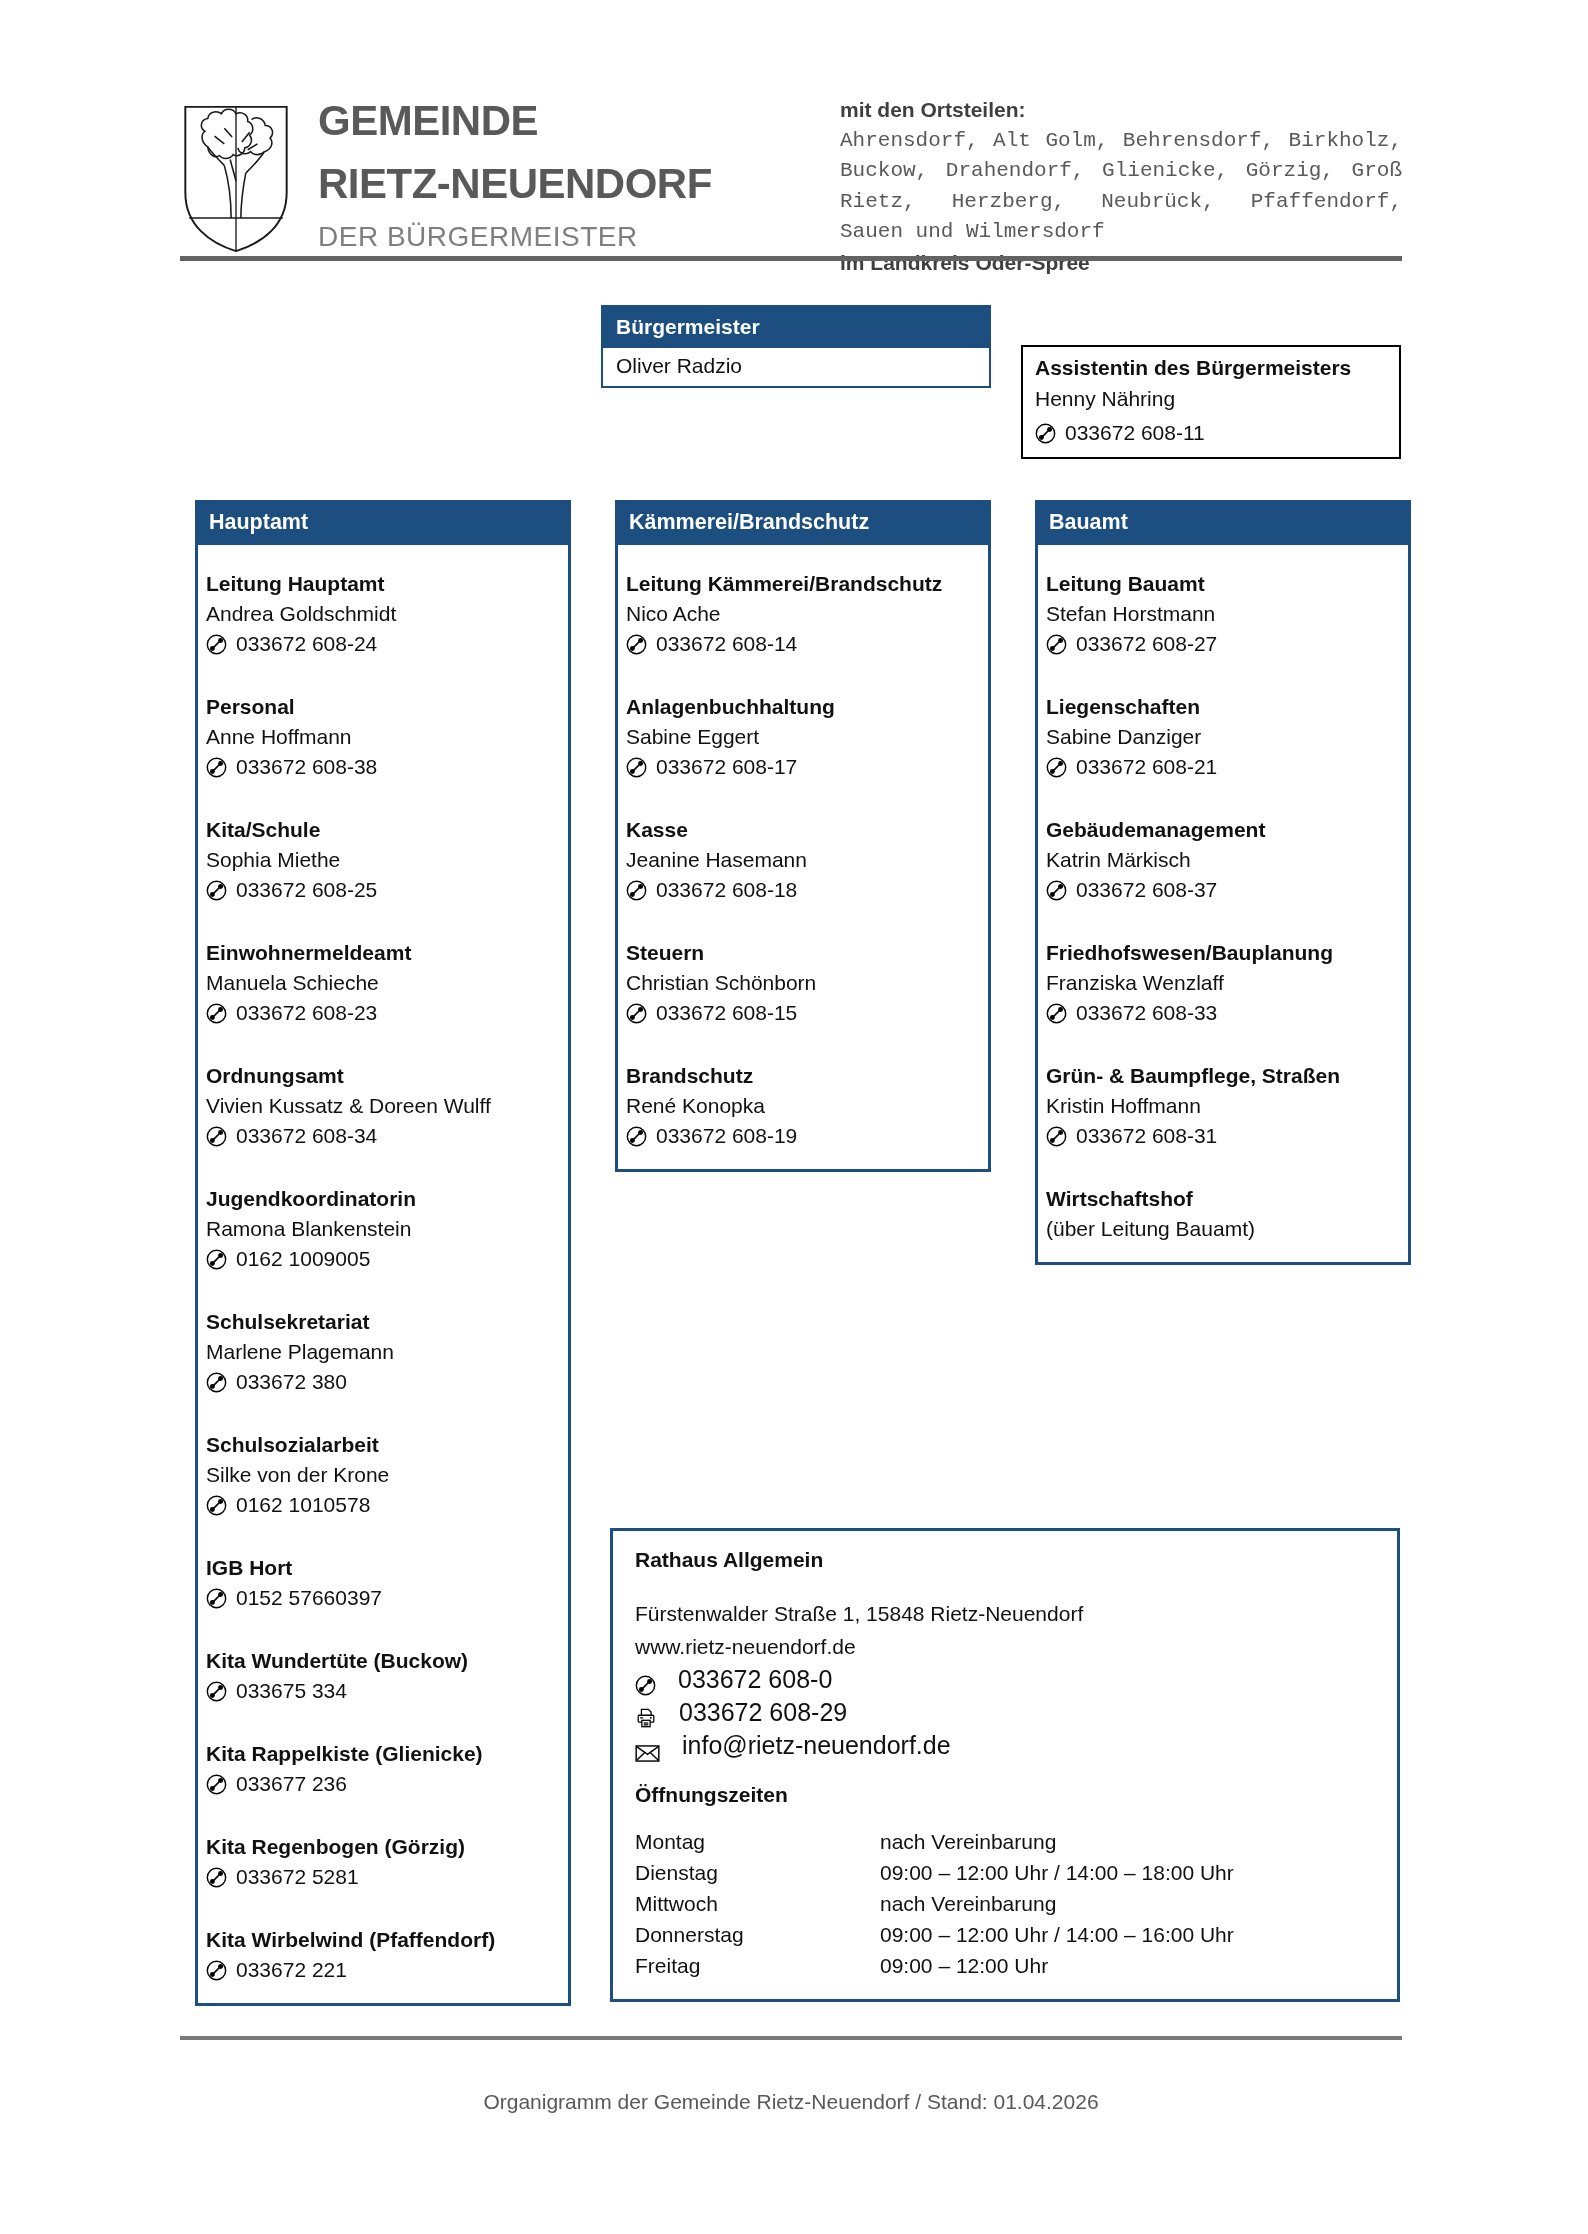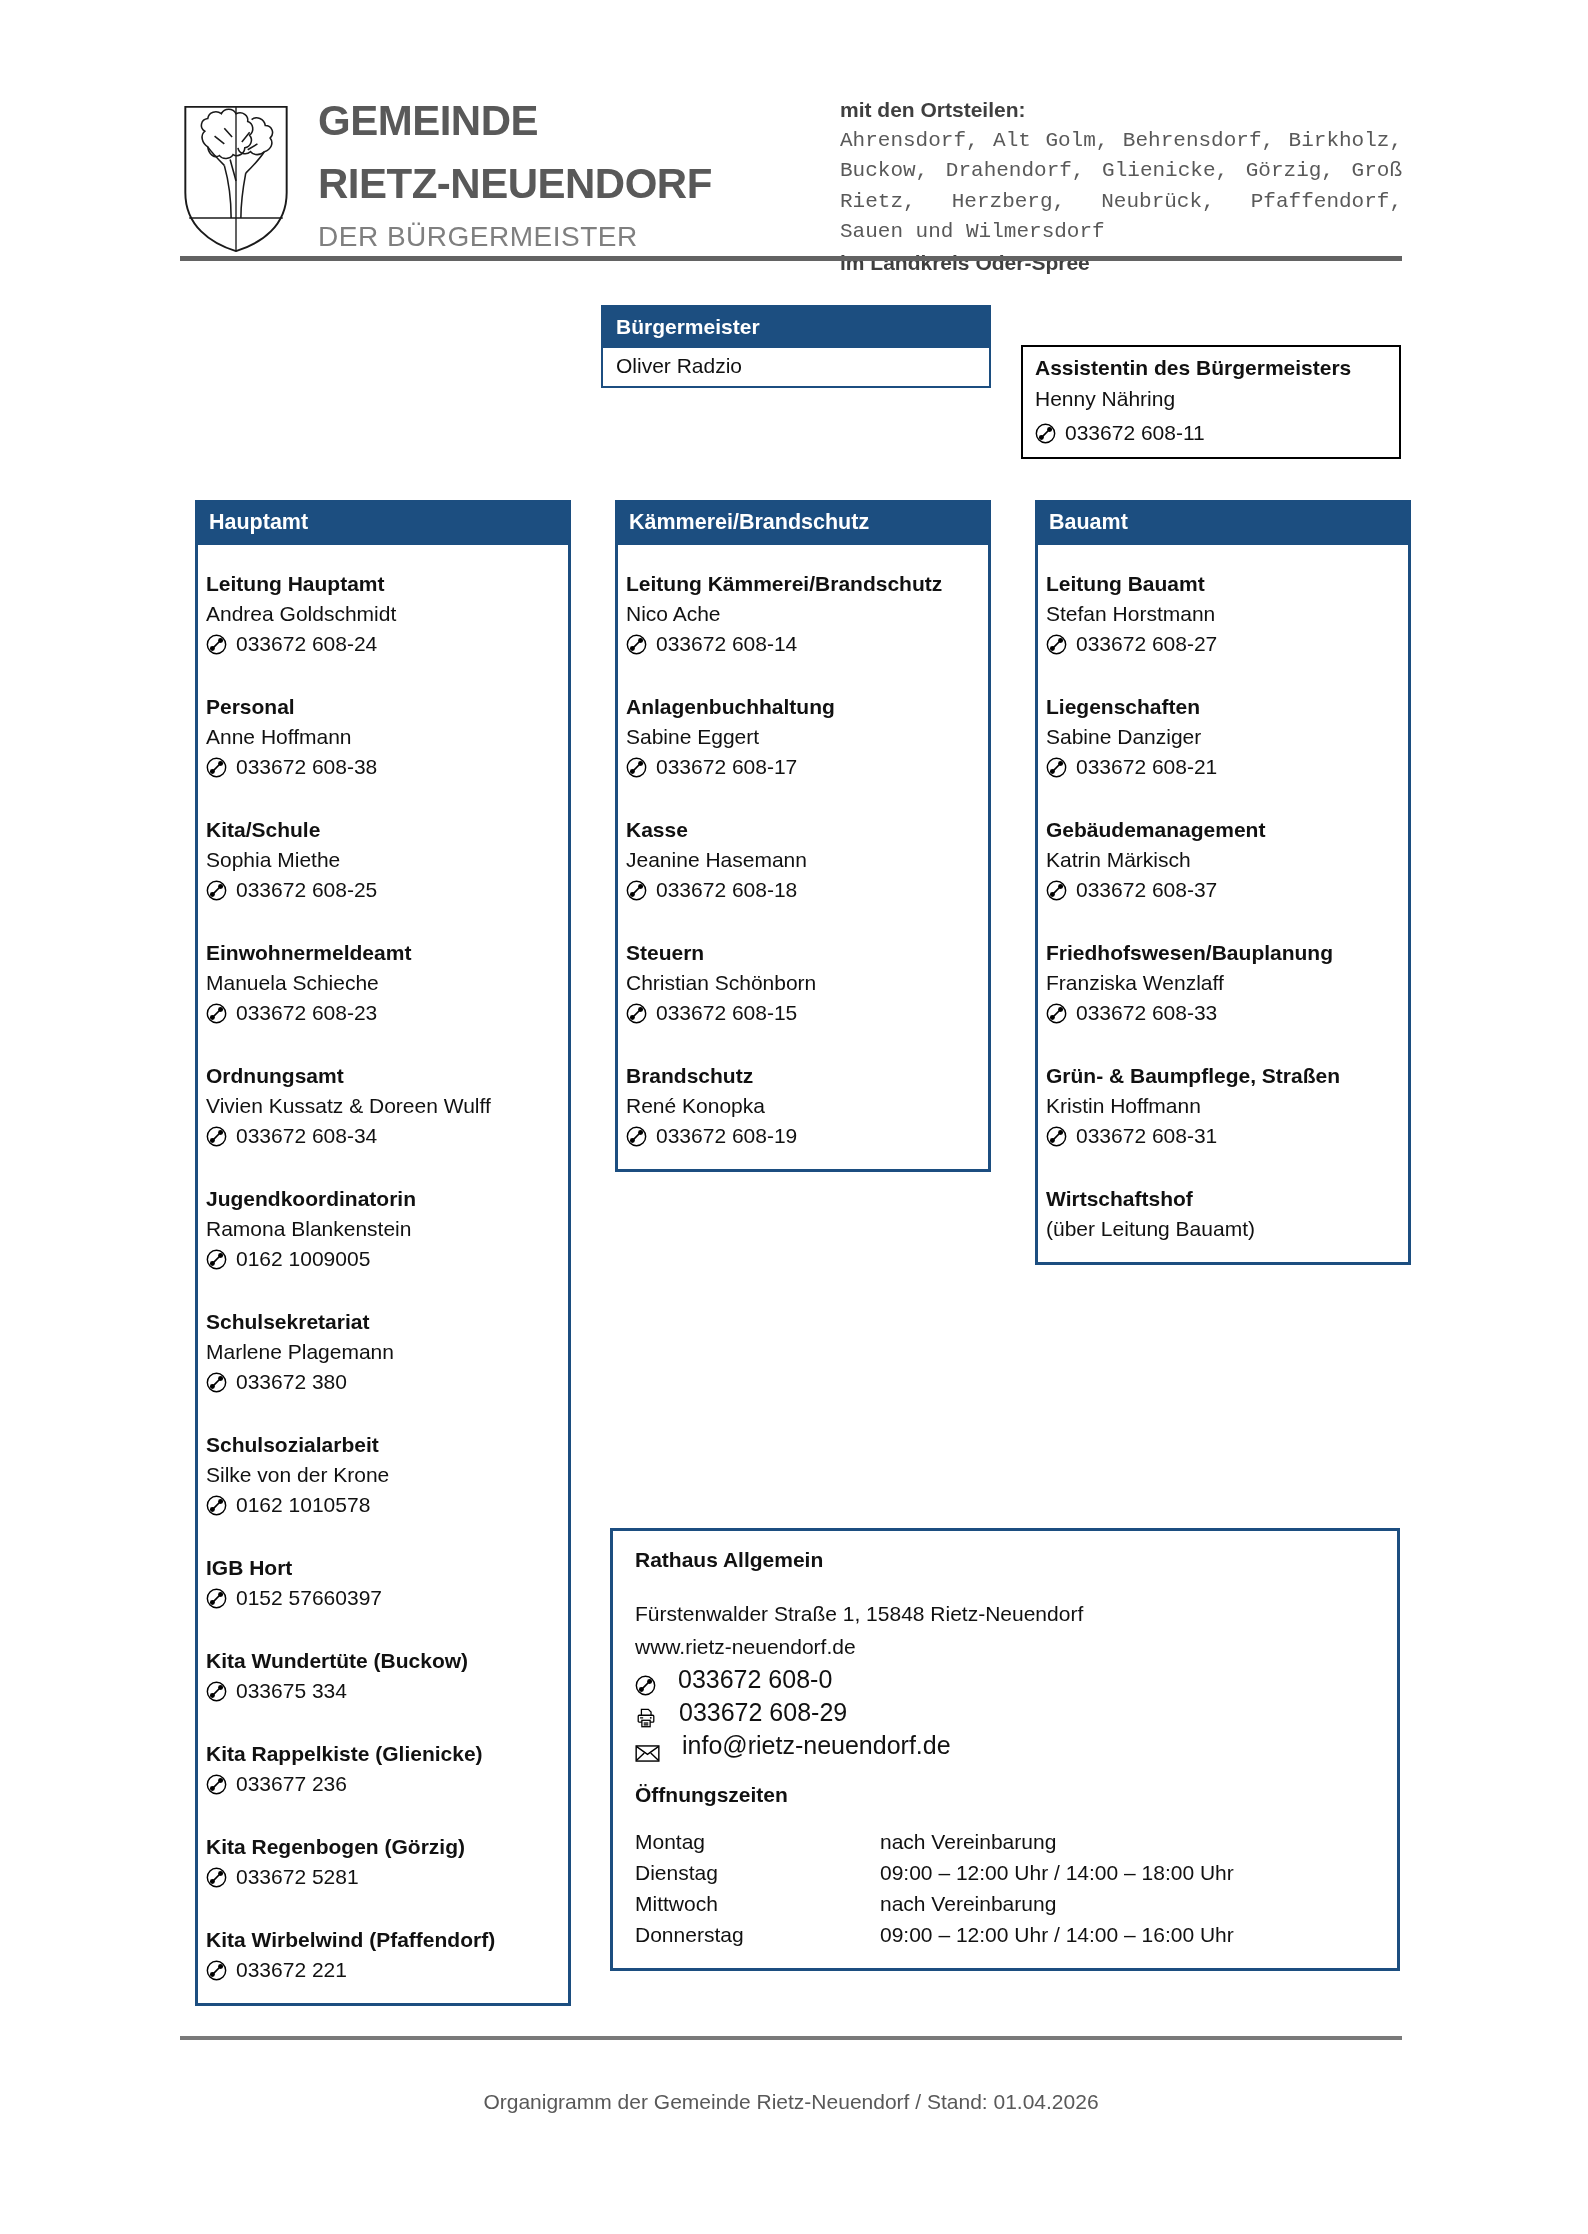--- a/index.html
+++ b/index.html
@@ -569,19 +569,23 @@
   <div class="hours-row">
     <span class="hours-day">Mittwoch</span>
     <span class="hours-time">nach Vereinbarung</span>
   </div>
 
   <div class="hours-row">
     <span class="hours-day">Donnerstag</span>
     <span class="hours-time">09:00 – 12:00 Uhr / 14:00 – 16:00 Uhr</span>
   </div>
 
+  <div class="hours-row">
+    <span class="hours-day">Freitag</span>
+    <span class="hours-time">09:00 – 12:00 Uhr</span>
+  </div>
 </div>
   </div>
 
   <div class="footer-rule"></div>
   <div class="footer-text">Organigramm der Gemeinde Rietz-Neuendorf / Stand: 01.04.2026</div>
 
 </div>
 
 </body></html>

